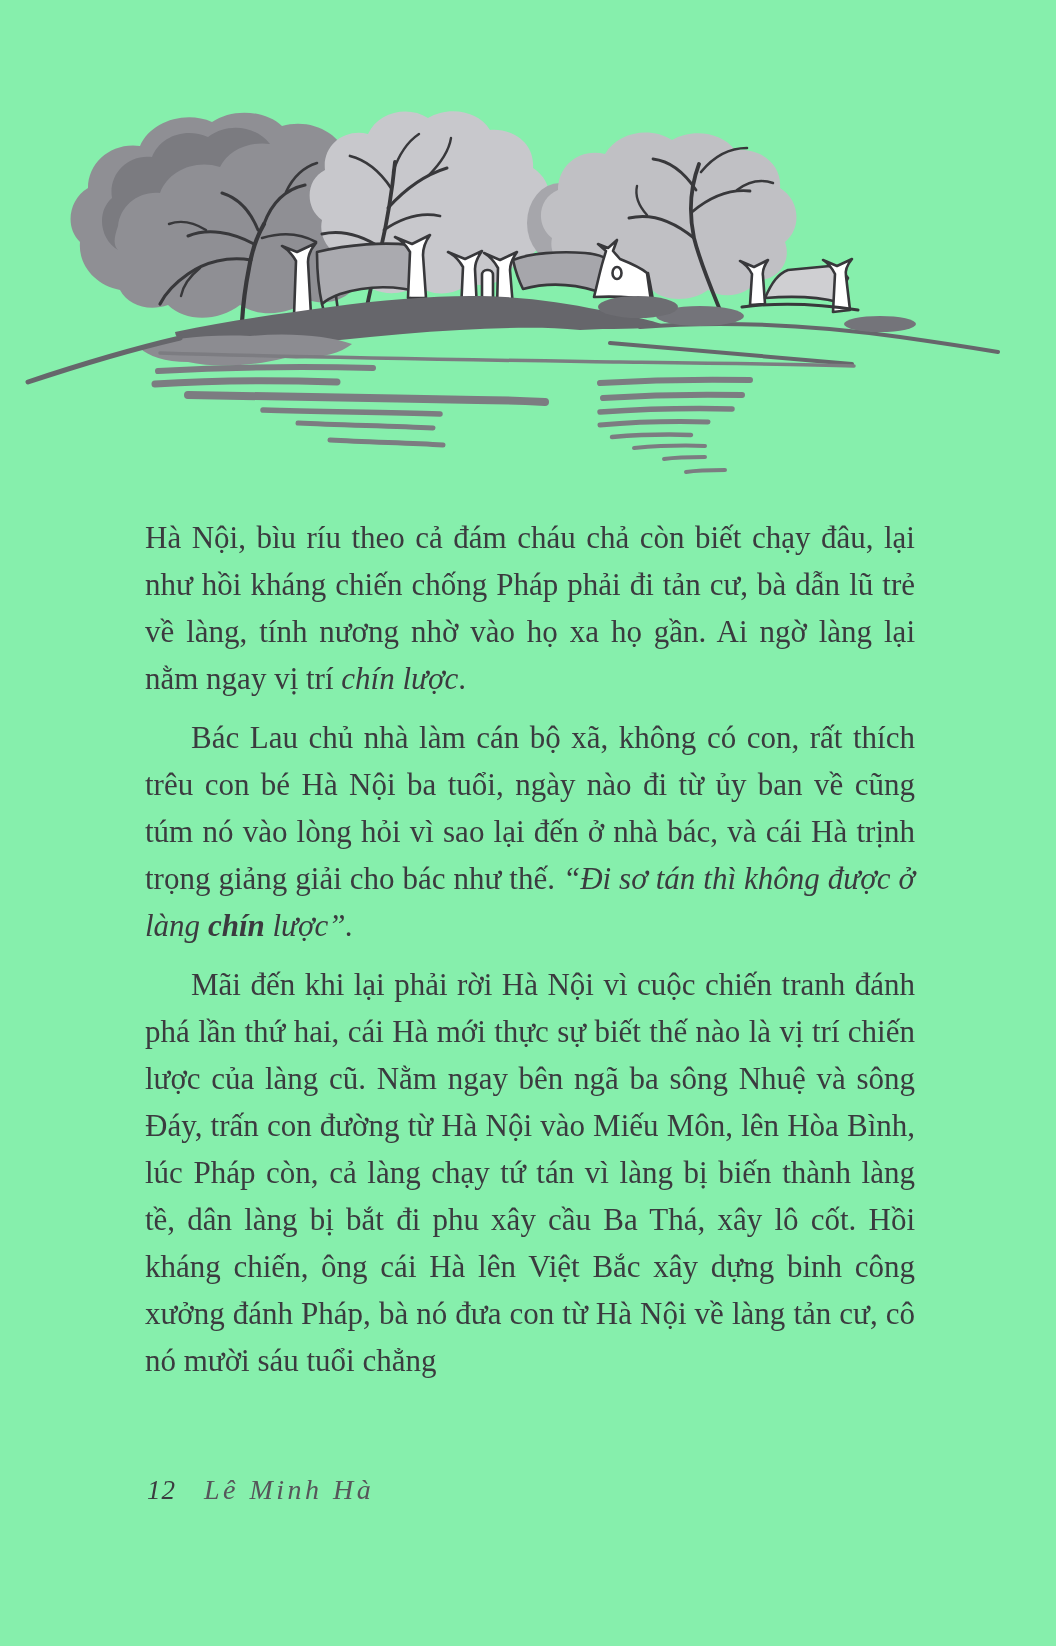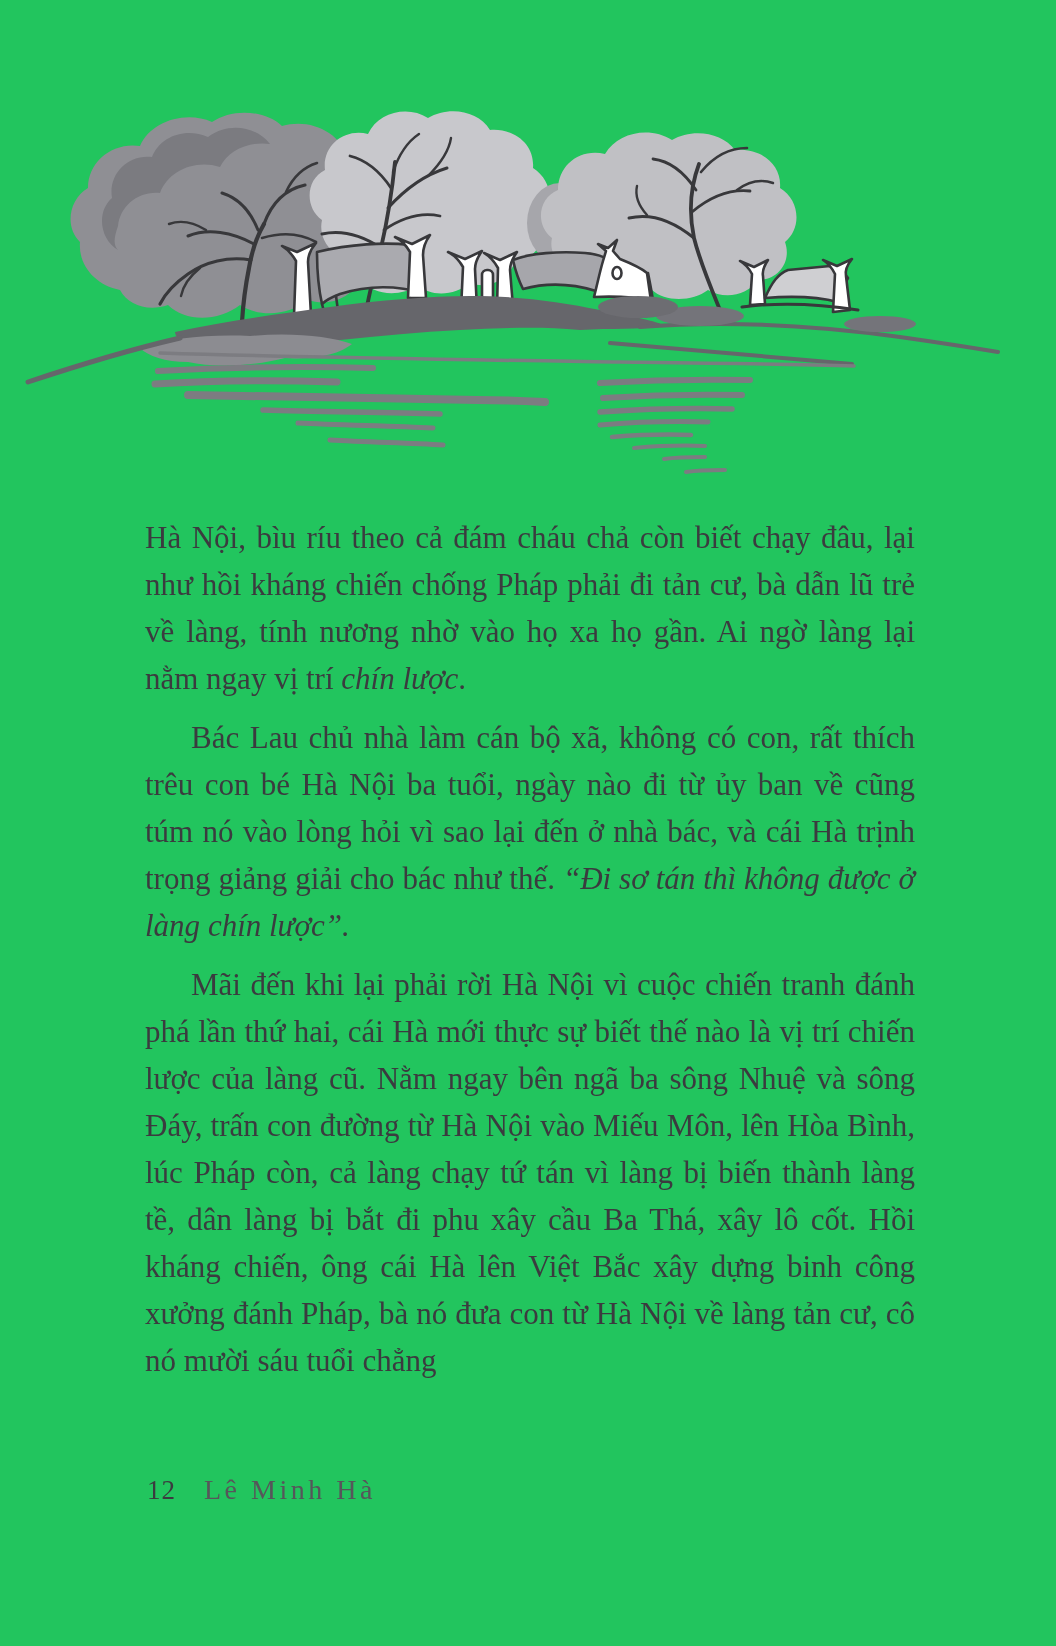--- a/index.html
+++ b/index.html
@@ -1,40 +1,41 @@
 <!DOCTYPE html>
 <html lang="vi"><head>
 <meta charset="utf-8">
 <title>Book page</title>
 <style>
   html,body{margin:0;padding:0;background:#ffffff;}
   .page{
     position:relative;
     width:1056px;height:1646px;
-    background:#22c55e;
+    background:#86efac;
     overflow:hidden;
     font-family:"Liberation Serif","DejaVu Serif",serif;
   }
   .illustration{
     position:absolute;left:0;top:100px;width:1056px;height:400px;
   }
   .body-text{
     position:absolute;left:145px;top:514px;width:770px;
     font-size:31px;line-height:47px;color:#3b3b3f;
     text-align:justify;
   }
   .body-text p{margin:0 0 12px 0;}
   .body-text p.indent{text-indent:46px;}
   .seg-normal{font-style:normal;}
   .seg-italic{font-style:italic;}
-  .seg-bold-italic{font-style:italic;font-weight:400;}
+  .seg-bold-italic{font-style:italic;font-weight:700;}
   .page-footer{
     position:absolute;left:147px;top:1474px;
     display:flex;align-items:center;gap:28px;
     color:#3b3b3f;
+    font-style:italic;
   }
   .page-number{font-size:27px;letter-spacing:1px;}
   .author-name{font-size:28px;letter-spacing:3.5px;color:#56565a;}
 </style>
 </head>
 <body>
 
 <div class="page">
 
   <svg class="illustration" viewBox="0 0 1056 400" aria-hidden="true">

